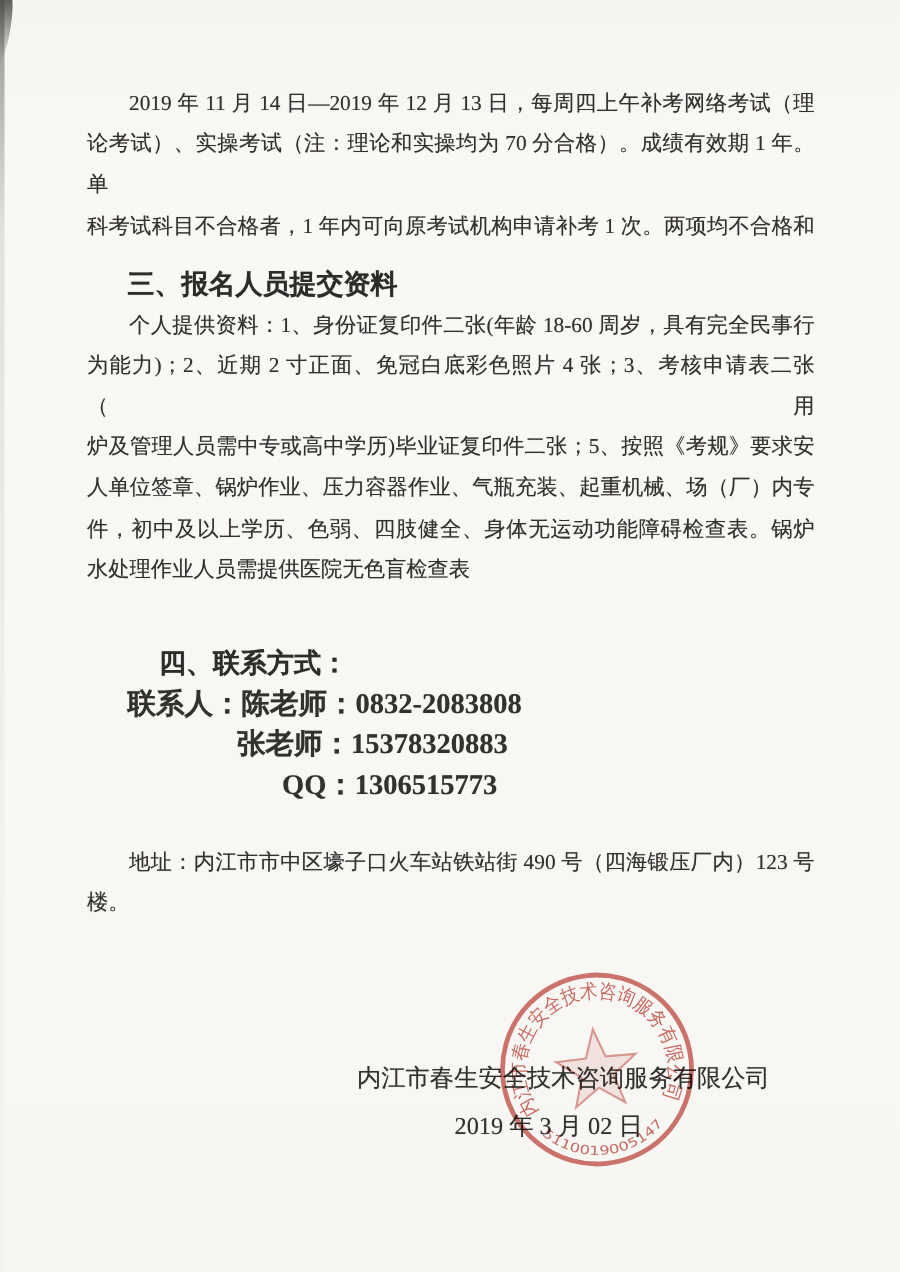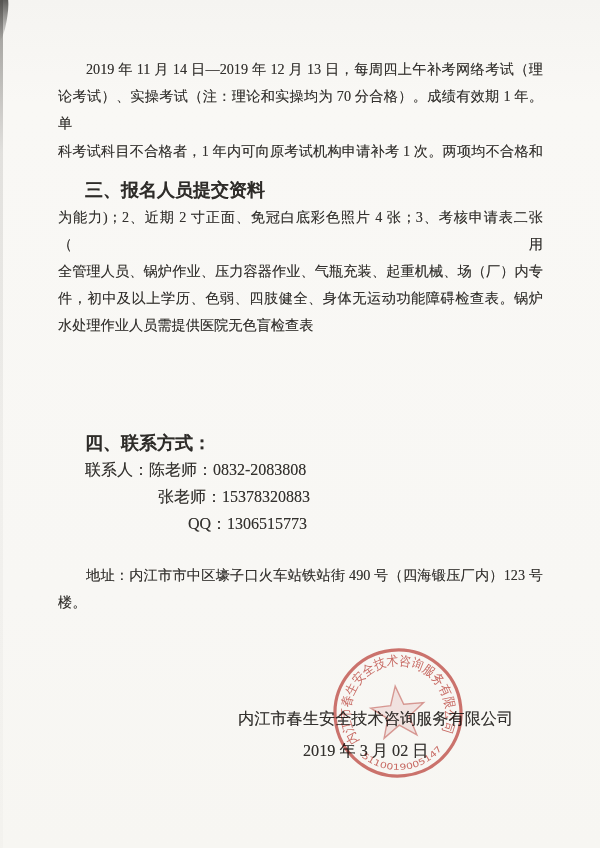--- a/index.html
+++ b/index.html
@@ -18,23 +18,24 @@
     pointer-events:none;
   }
   .scan-corner{
     position:absolute;left:-4px;top:-6px;width:11px;height:48px;
     background:linear-gradient(to bottom,#4b4a47,rgba(110,108,104,0));
     transform:rotate(9deg);border-radius:45%;
     pointer-events:none;
   }
   .content-line{
     position:absolute;left:58px;width:485px;
-    font-size:16px;line-height:27.2px;
+    font-size:19px;line-height:27.2px;
     text-shadow:0 0 .5px rgba(52,50,46,.5);
     white-space:nowrap;
+    font-weight:bold;
   }
   .wrapblock{position:absolute;left:58px;width:485px;}
   .wrapblock .line{
     display:block;font-size:14.2px;line-height:27.2px;
     text-align:justify;text-align-last:justify;
     text-shadow:0 0 .5px rgba(52,50,46,.5);
   }
   .wrapblock .line.last{text-align-last:left;}
   .wrapblock .line.indent{text-indent:28px;}
   .heading{
@@ -63,27 +64,29 @@
 
   <div class="wrapblock" style="top:56px;">
     <span class="line indent">2019 年 11 月 14 日—2019 年 12 月 13 日，每周四上午补考网络考试（理</span>
     <span class="line">论考试）、实操考试（注：理论和实操均为 70 分合格）。成绩有效期 1 年。单</span>
     <span class="line">科考试科目不合格者，1 年内可向原考试机构申请补考 1 次。两项均不合格和</span>
   </div>
 
   <div class="heading" style="top:176px;">三、报名人员提交资料</div>
 
   <div class="wrapblock" style="top:203.5px;">
+    <span class="line indent">个人提供资料：1、身份证复印件二张(年龄 18-60 周岁，具有完全民事行</span>
     <span class="line">为能力)；2、近期 2 寸正面、免冠白底彩色照片 4 张；3、考核申请表二张（用</span>
-    <span class="line">全管理人员、锅炉作业、压力容器作业、气瓶充装、起重机械、场（厂）内专</span>
+    <span class="line">炉及管理人员需中专或高中学历)毕业证复印件二张；5、按照《考规》要求安</span>
+    <span class="line">人单位签章、锅炉作业、压力容器作业、气瓶充装、起重机械、场（厂）内专</span>
     <span class="line">件，初中及以上学历、色弱、四肢健全、身体无运动功能障碍检查表。锅炉</span>
     <span class="line last">水处理作业人员需提供医院无色盲检查表</span>
   </div>
 
-  <div class="heading" style="top:428.5px;">四、联系方式：</div>
+  <div class="heading" style="top:428.5px;margin-left:21px;">四、联系方式：</div>
 
   <div class="content-line" style="top:455.8px;left:85px;">联系人：陈老师：0832-2083808</div>
   <div class="content-line" style="top:483px;left:158px;">张老师：15378320883</div>
   <div class="content-line" style="top:510.2px;left:188px;">QQ：1306515773</div>
 
   <div class="wrapblock" style="top:562px;">
     <span class="line indent">地址：内江市市中区壕子口火车站铁站街 490 号（四海锻压厂内）123 号</span>
     <span class="line last">楼。</span>
   </div>
 

